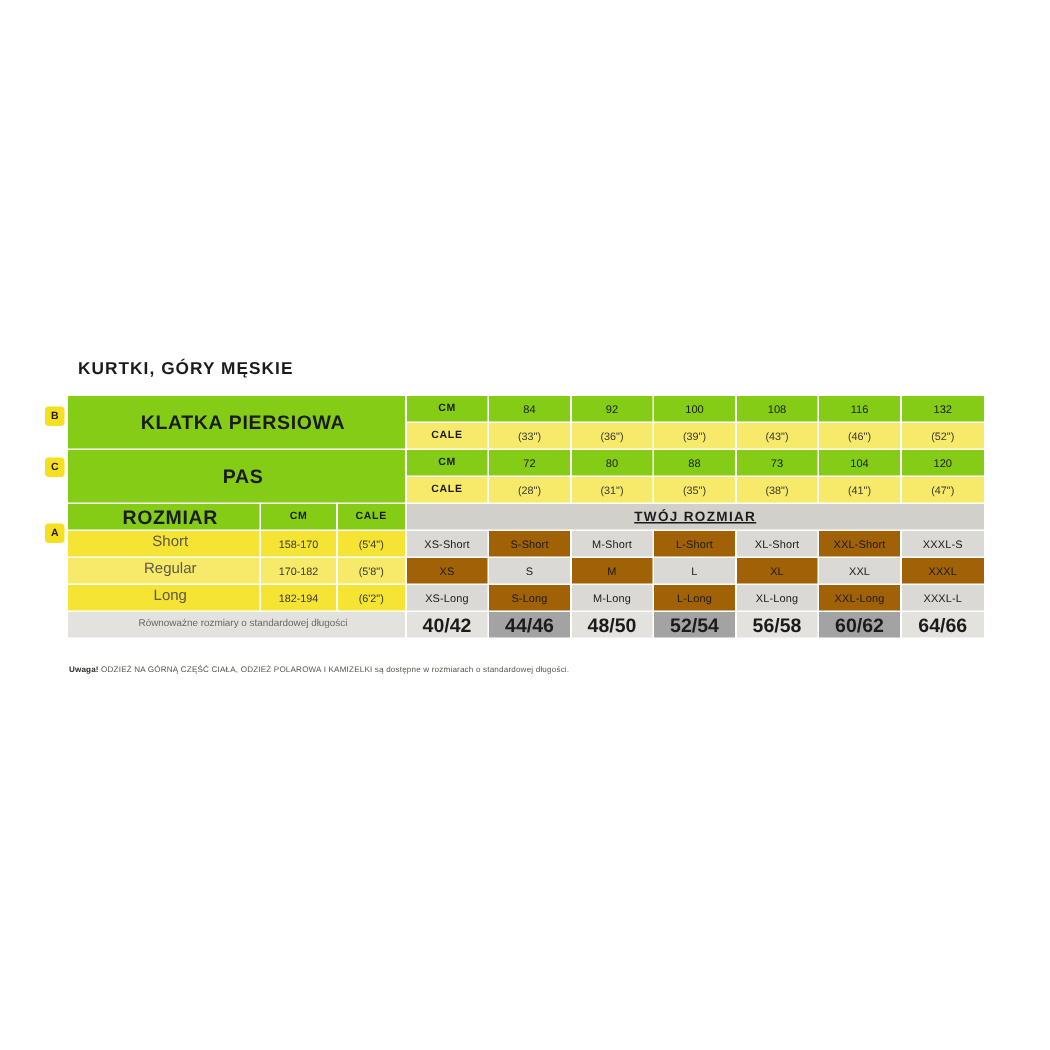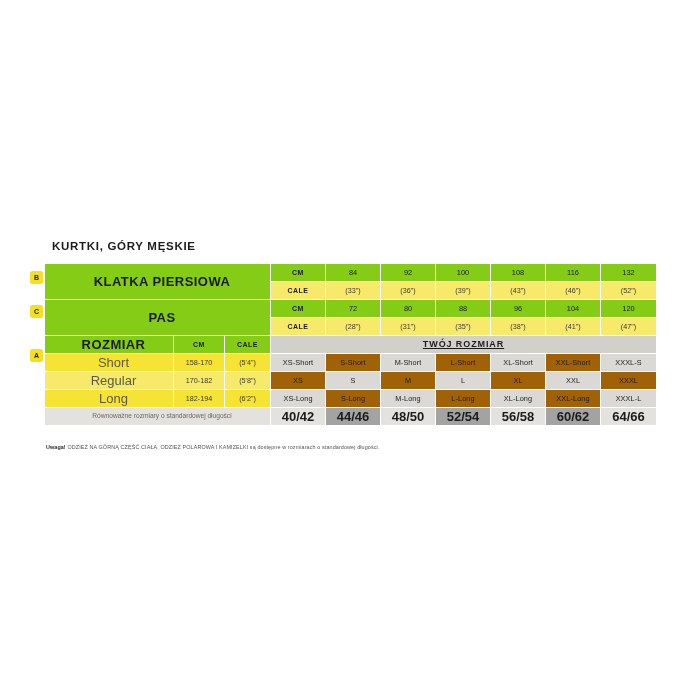--- a/index.html
+++ b/index.html
@@ -81,21 +81,21 @@
     font-size: 7px;
     font-weight: bold;
     letter-spacing: 0.45px;
   }
   .val { font-size: 7.4px; }
   .val-dim { font-size: 7.2px; color: #3a3a32; }
 
   .rowname {
     text-align: left;
     padding-left: 9px !important;
-    font-size: 13px;
+    font-size: 10px;
     color: #5c5a46;
   }
   .equiv {
     text-align: left;
     padding-left: 9px !important;
     font-size: 6.6px;
     color: #6a6862;
   }
   .sizecell {
     font-size: 7.3px;
@@ -197,21 +197,21 @@
         <td class="y-soft val-dim">(52")</td>
         <td class="y-soft val-dim">(58")</td>
       </tr>
 
       <tr>
         <td class="y-bright lbl" rowspan="2" colspan="3">PAS</td>
         <td class="y-bright unit">CM</td>
         <td class="y-bright val">72</td>
         <td class="y-bright val">80</td>
         <td class="y-bright val">88</td>
-        <td class="y-bright val">96</td>
+        <td class="y-bright val">73</td>
         <td class="y-bright val">104</td>
         <td class="y-bright val">120</td>
         <td class="y-bright val">136</td>
       </tr>
 
       <tr>
         <td class="y-soft unit">CALE</td>
         <td class="y-soft val-dim">(28")</td>
         <td class="y-soft val-dim">(31")</td>
         <td class="y-soft val-dim">(35")</td>

